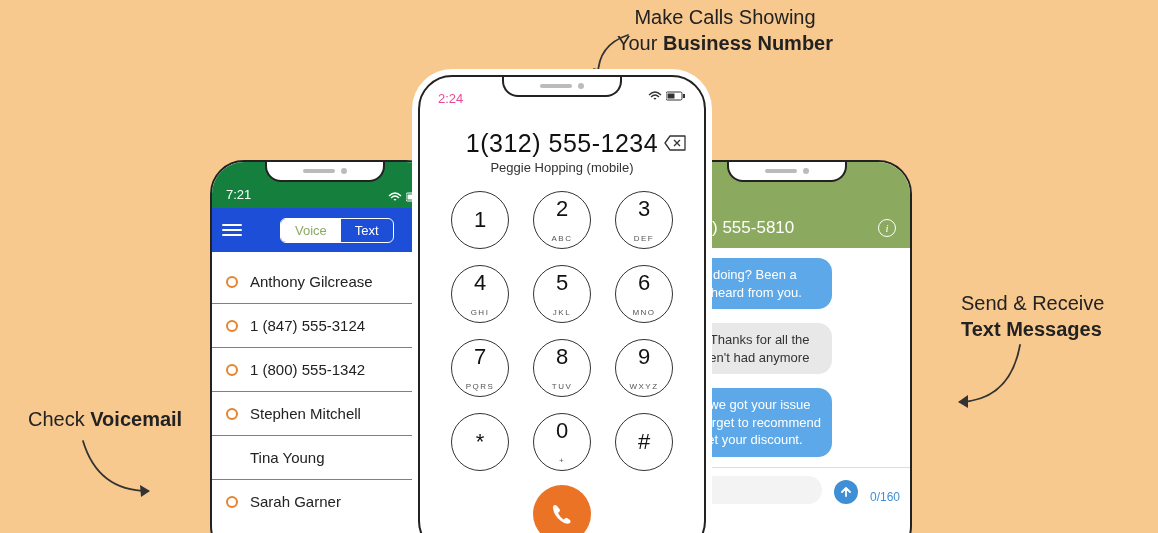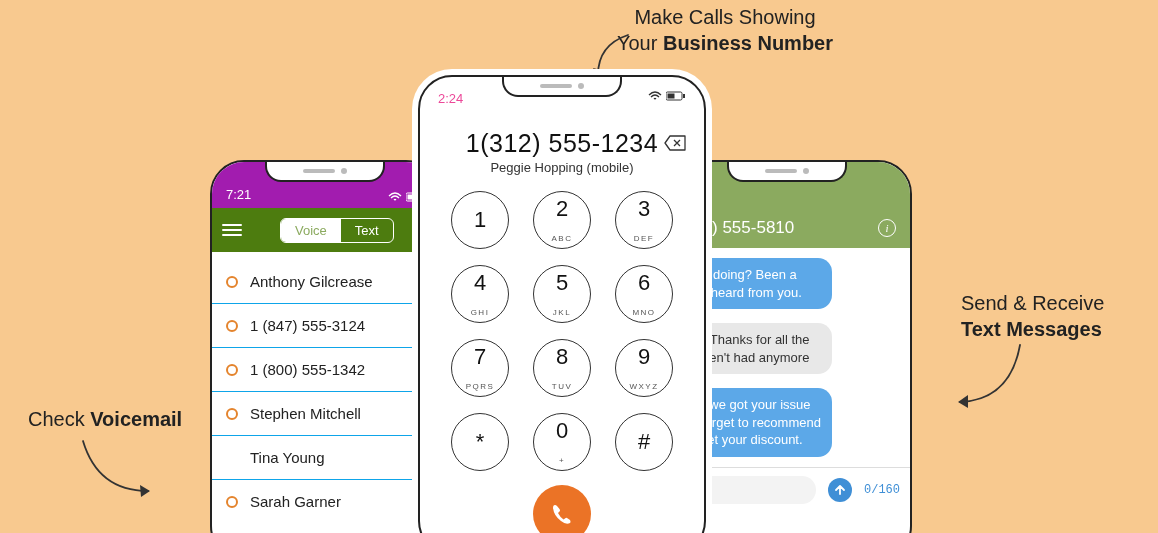--- a/index.html
+++ b/index.html
@@ -37,43 +37,43 @@
     border: 2px solid #222; border-top: none;
     border-radius: 0 0 16px 16px;
     z-index: 5;
     display:flex; align-items:center; justify-content:center; gap:6px;
   }
   .notch::before { content:""; width:32px; height:4px; background:#bbb; border-radius:2px; }
   .notch::after  { content:""; width:6px; height:6px; background:#bbb; border-radius:50%; }
 
   
   #phone-left { left: 210px; top: 160px; width: 230px; height: 400px; z-index:1; }
-  #phone-left .statusbar { background:#a21caf; height:46px; display:flex; align-items:flex-end; padding:0 14px 6px; color:#fff; font-size:13px; justify-content:space-between; }
-  #phone-left .toolbar { background:#4d7c0f; height:44px; display:flex; align-items:center; padding:0 10px; gap:10px; }
+  #phone-left .statusbar { background:#15803d; height:46px; display:flex; align-items:flex-end; padding:0 14px 6px; color:#fff; font-size:13px; justify-content:space-between; }
+  #phone-left .toolbar { background:#1d4ed8; height:44px; display:flex; align-items:center; padding:0 10px; gap:10px; }
   .burger { width:20px; display:flex; flex-direction:column; gap:3px; }
   .burger span { height:2px; background:#fff; border-radius:1px; }
   .seg { display:flex; border:1px solid #fff; border-radius:6px; overflow:hidden; margin-left:28px; }
   .seg div { font-size:13px; padding:4px 14px; color:#8baa5f; background:#fff; }
   .seg div.inactive { background:transparent; color:#fff; }
   .vm-list { padding:8px 0 0 0; }
   .vm-item { display:flex; align-items:center; gap:12px; padding:13px 14px; font-size:15px; color:#222; }
   .vm-item + .vm-item { border-top:1px solid #0ea5e9; }
   .dot { width:12px; height:12px; border:2px solid #e4842d; border-radius:50%; flex-shrink:0; }
   .dot.hidden { visibility:hidden; }
 
   
   #phone-right { left: 662px; top: 160px; width: 250px; height: 400px; z-index:1; }
   #phone-right .statusbar { background:#8baa5f; height:46px; }
   #phone-right .header { background:#8baa5f; height:40px; display:flex; align-items:center; justify-content:space-between; padding:0 14px; color:#fff; font-size:17px; }
   .info-circ { width:18px; height:18px; border:1.5px solid #fff; border-radius:50%; display:flex; align-items:center; justify-content:center; font-size:11px; font-style:italic; font-family:serif; }
   .thread { padding:10px 8px; display:flex; flex-direction:column; gap:14px; }
   .bubble { max-width: 190px; padding:8px 11px; border-radius:14px; font-size:13px; line-height:1.35; }
   .bubble.out { align-self:flex-start; background:#5ca8e8; color:#fff; margin-left:-30px; }
   .bubble.in  { align-self:flex-start; background:#e8e8e8; color:#333; margin-left:-30px; }
-  .compose { margin-top:auto; display:flex; align-items:center; gap:12px; padding:8px 10px; border-top:1px solid #ddd;font-family:Liberation Mono, monospace; }
+  .compose { margin-top:auto; display:flex; align-items:flex-end; gap:12px; padding:8px 10px; border-top:1px solid #ddd; }
   .compose .field { flex:1; background:#f3f3f3; border-radius:14px; height:28px; display:flex; align-items:center; padding:0 10px; color:#999; font-size:13px; }
   .send-up { width:24px; height:24px; border-radius:50%; background:#3f8fd6; display:flex; align-items:center; justify-content:center; color:#fff; }
   .counter { font-size:12px; color:#3f8fd6; }
 
   
   #phone-center { left: 418px; top: 75px; width: 288px; height: 480px; z-index:3; box-shadow:0 0 0 6px #fff; }
   #phone-center .statusbar { height:40px; display:flex; align-items:flex-start; justify-content:space-between; padding:14px 18px 4px; font-size:13px; color:#ec4899; }
   .dialed-wrap { text-align:center; margin-top:12px; position:relative; }
   .dialed { font-size:25px; letter-spacing:0.5px; color:#111; }
   .contact { font-size:13px; color:#333; margin-top:2px; }

